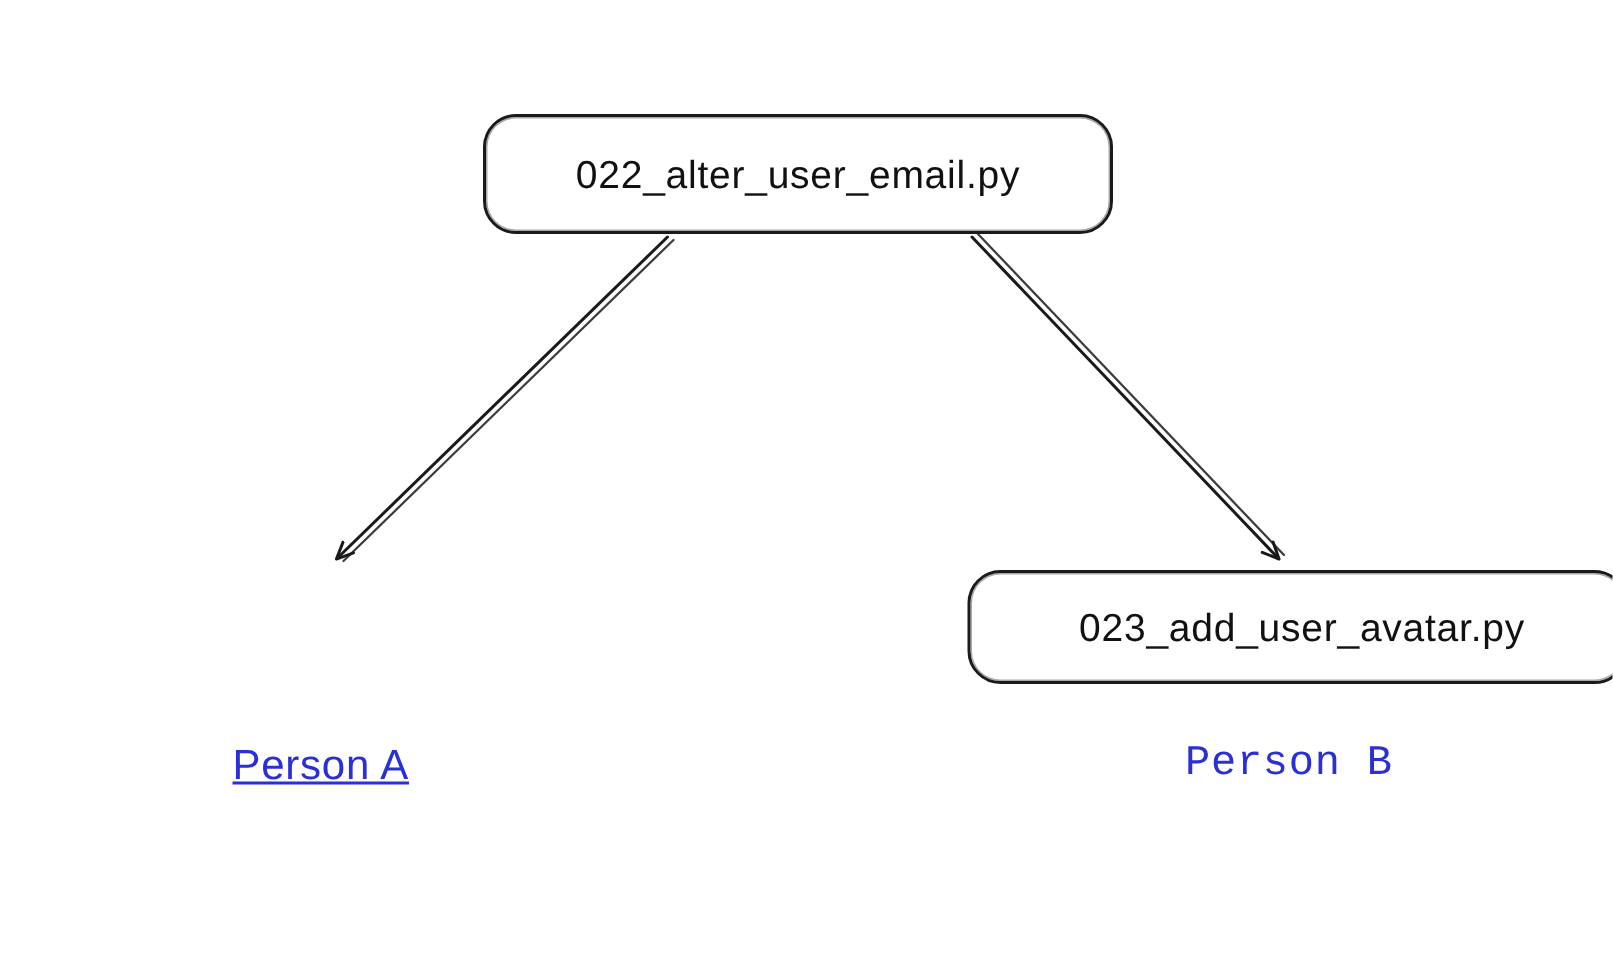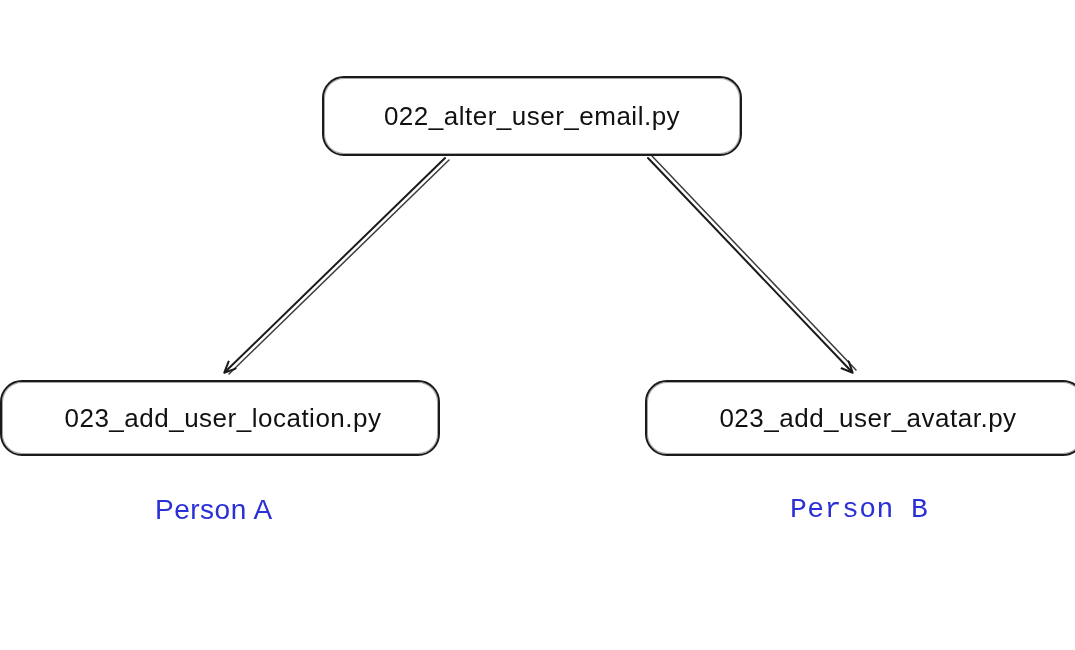--- a/index.html
+++ b/index.html
@@ -64,23 +64,20 @@
     <path d="M 449 160 L 229 374" stroke="#1a1a1a" stroke-width="1.5" fill="none" stroke-linecap="round" opacity="0.85"></path>
 
     <path d="M 648 158 L 852 372" stroke="#1a1a1a" stroke-width="2" fill="none" marker-end="url(#arrowhead)" stroke-linecap="round"></path>
     <path d="M 652 156 L 856 370" stroke="#1a1a1a" stroke-width="1.5" fill="none" stroke-linecap="round" opacity="0.85"></path>
   </svg>
 
   <div class="node" style="left:322px; top:76px; width:420px; height:80px;">
     <span>022_alter_user_email.py</span>
   </div>
 
-  <div class="node" style="left:0px; top:380px; width:440px; height:76px; padding-left:6px;">
-    <span>023_add_user_location.py</span>
-  </div>
-  <div class="label" style="left:155px; top:494px;">Person A</div>
+  <div class="label" style="left:155px; top:494px;text-decoration:underline;">Person A</div>
 
   <div class="node" style="left:645px; top:380px; width:440px; height:76px; padding-left:6px;">
     <span>023_add_user_avatar.py</span>
   </div>
   <div class="label" style="left:790px; top:494px;font-family:Liberation Mono, monospace;">Person B</div>
 
 </div>
 
 </body></html>

